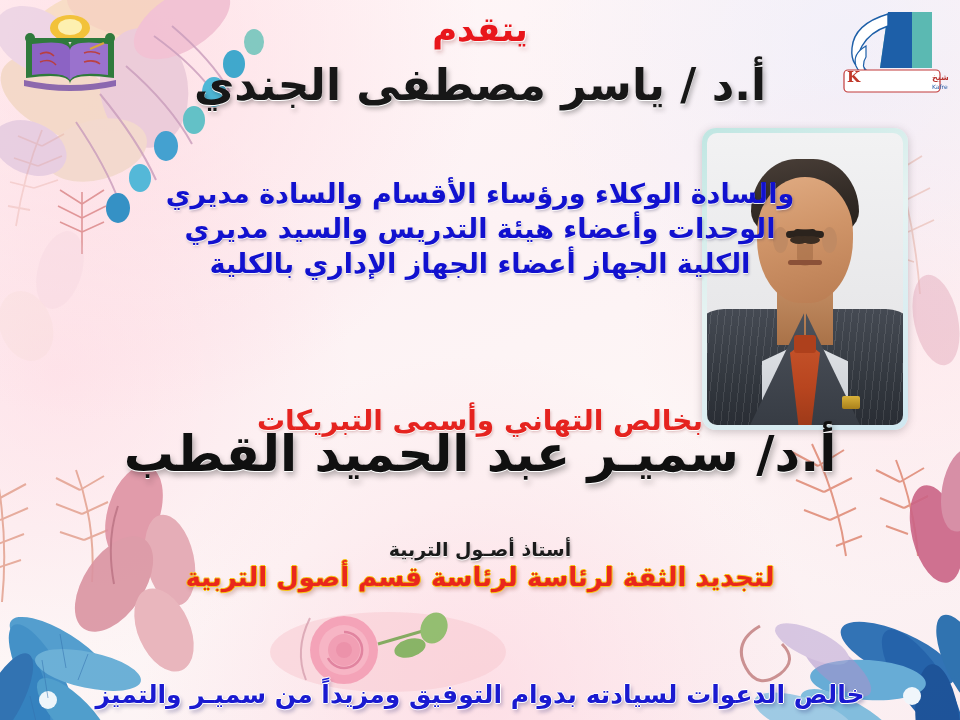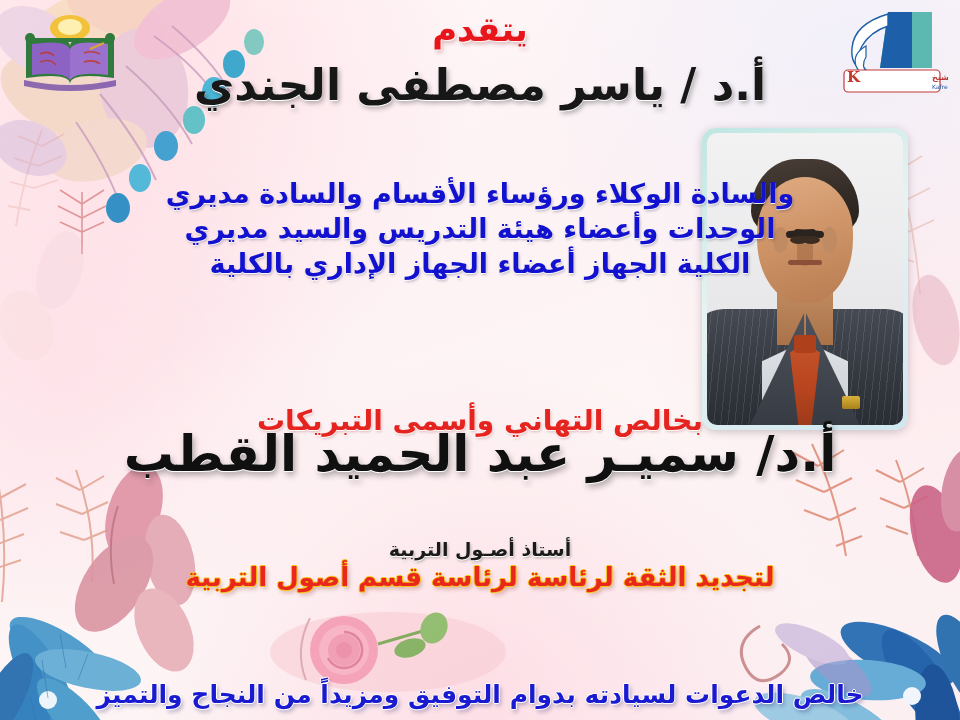--- a/index.html
+++ b/index.html
@@ -308,15 +308,15 @@
   <div id="blue-block" class="ar">
     <div>والسادة الوكلاء ورؤساء الأقسام والسادة مديري</div>
     <div>الوحدات وأعضاء هيئة التدريس والسيد مديري</div>
     <div>الكلية الجهاز أعضاء الجهاز الإداري بالكلية</div>
   </div>
 
   <div class="line ar" id="t-congrats">بخالص التهاني وأسمى التبريكات</div>
   <div class="line ar" id="t-honoree">أ.د/ سميـر عبد الحميد القطب</div>
   <div class="line ar" id="t-honoree-title">أستاذ أصـول التربية</div>
   <div class="line ar" id="t-reason">لتجديد الثقة لرئاسة لرئاسة قسم أصول التربية</div>
-  <div class="line ar" id="t-wishes">خالص الدعوات لسيادته بدوام التوفيق ومزيداً من النجاح والتميز</div>
+  <div class="line ar" id="t-wishes">خالص الدعوات لسيادته بدوام التوفيق ومزيداً من سميـر والتميز</div>
 
 </div>
 
 </body></html>

